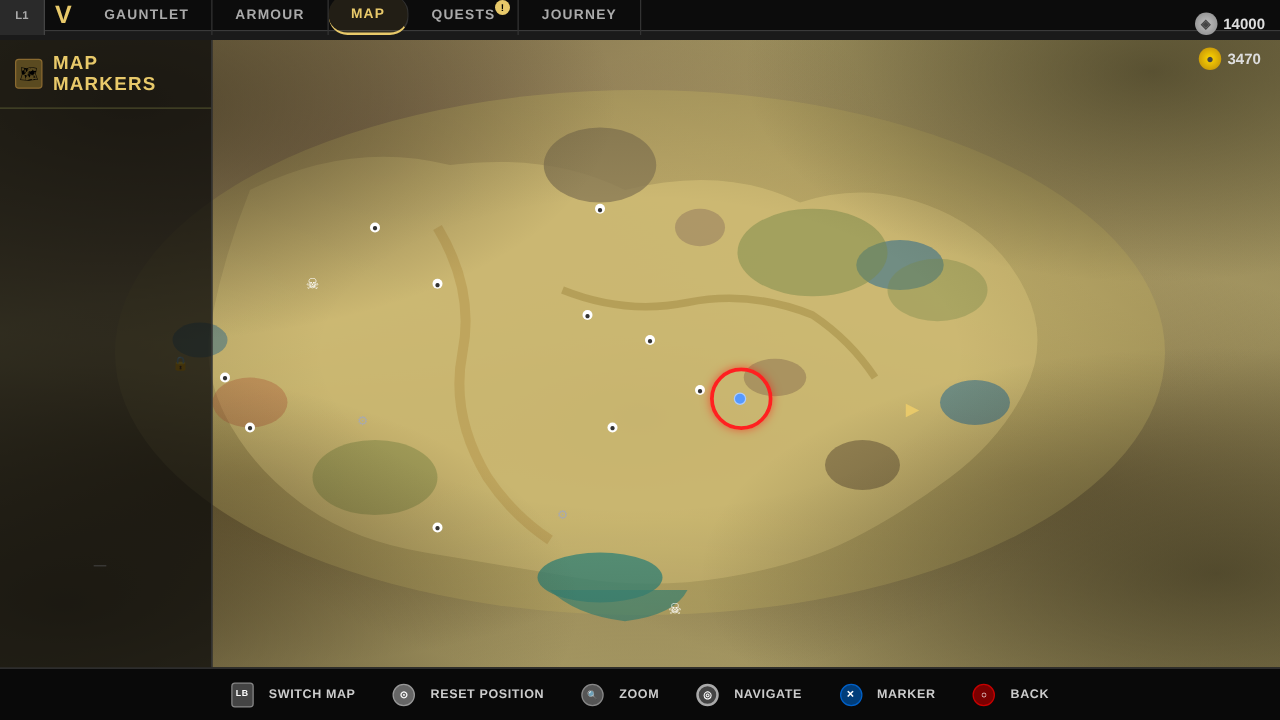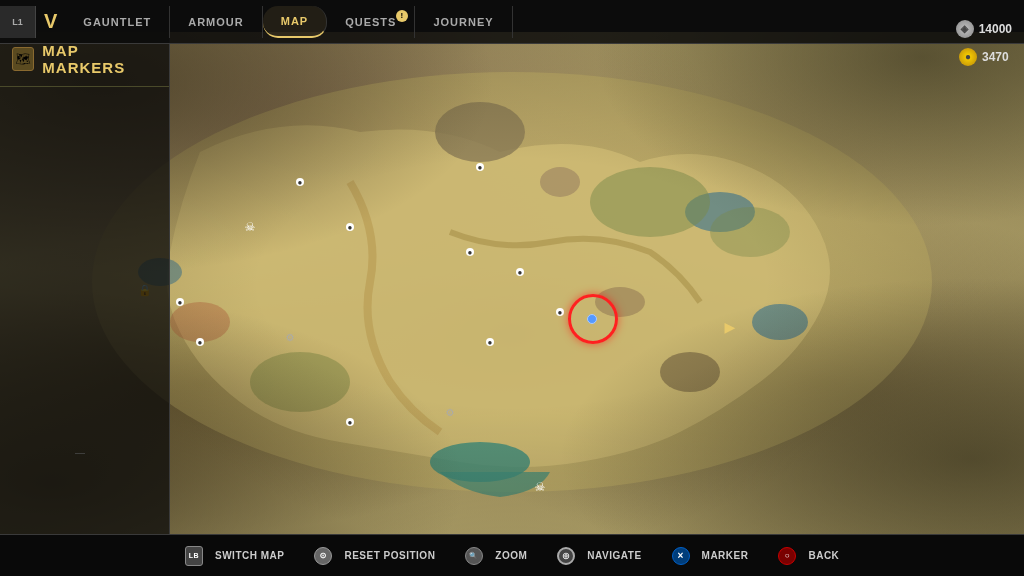--- a/index.html
+++ b/index.html
@@ -11,21 +11,21 @@
       font-family: 'Arial', sans-serif;
       position: relative;
     }
 
     
     .top-nav {
       position: absolute;
       top: 0;
       left: 0;
       right: 0;
-      height: 44px;
+      height: 25px;
       background: rgba(10,10,10,0.85);
       display: flex;
       align-items: center;
       justify-content: space-between;
       z-index: 10;
       border-bottom: 1px solid #3a3a3a;
     }
 
     .nav-left {
       display: flex;

